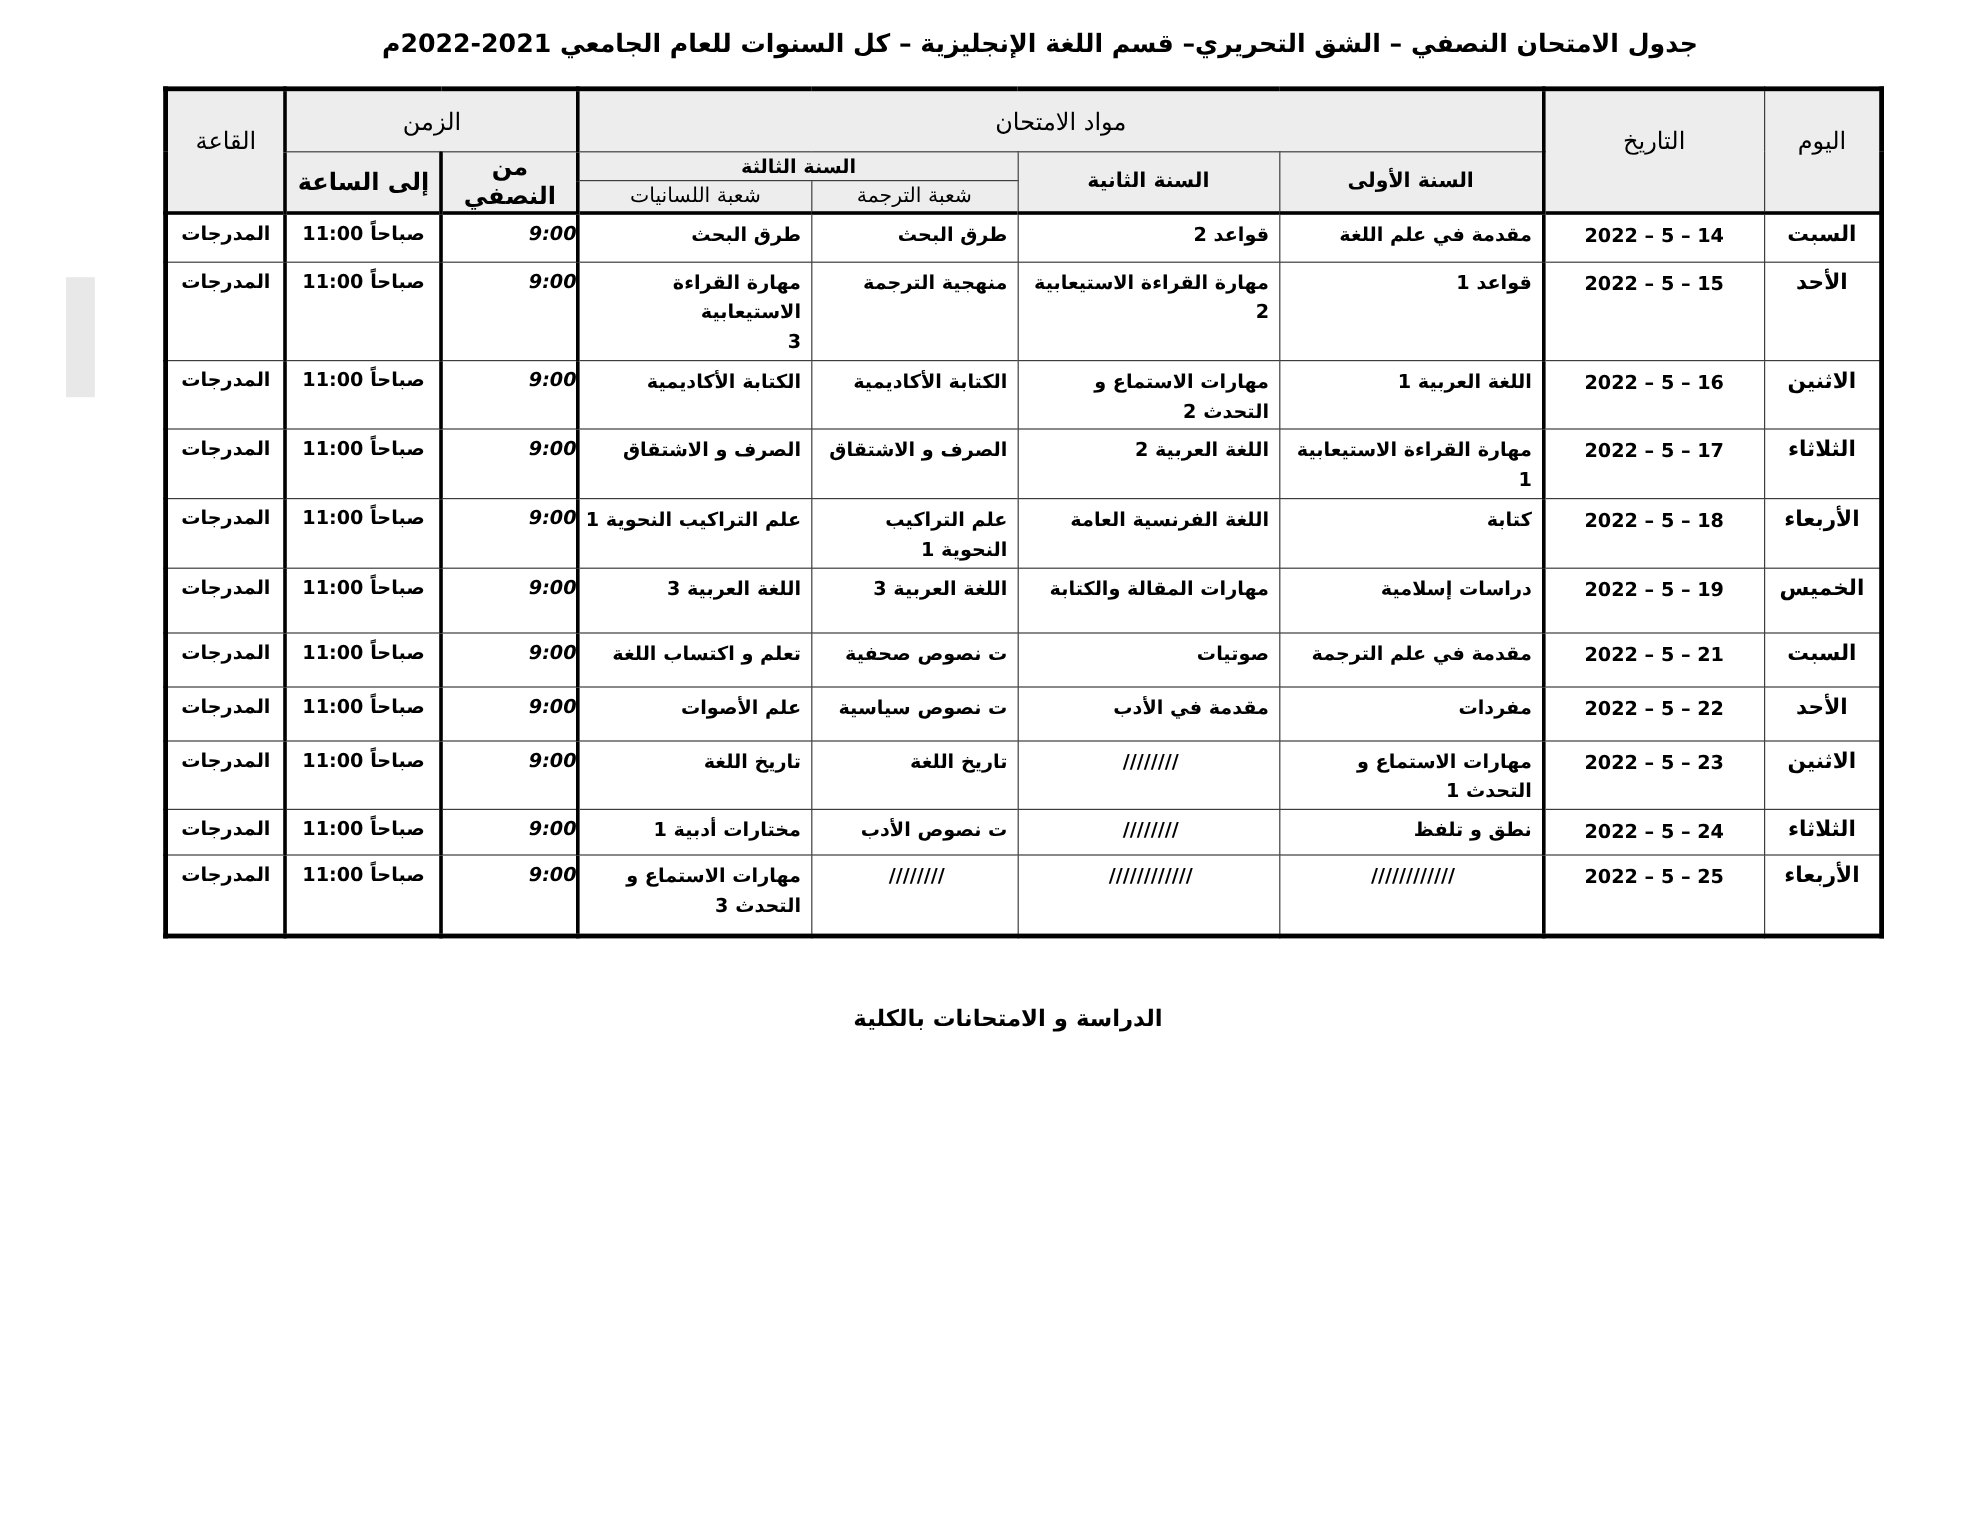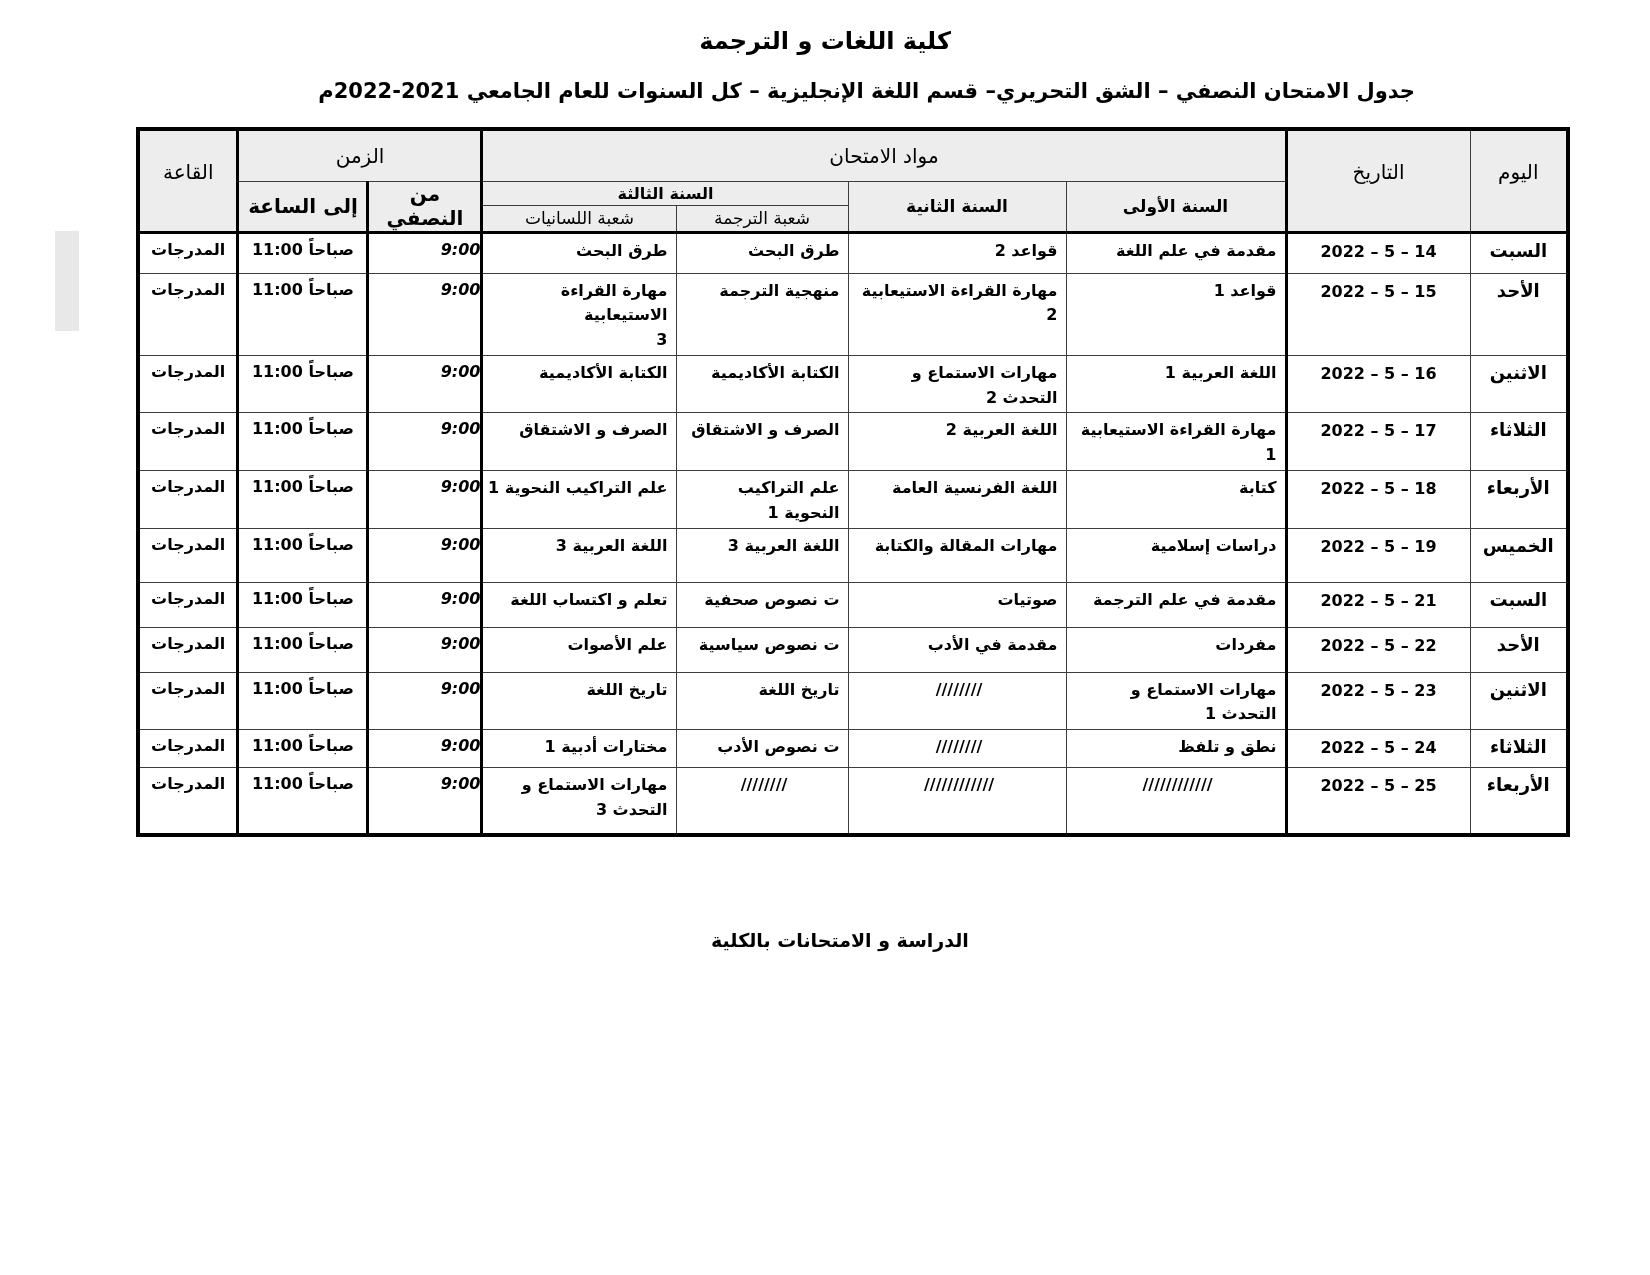--- a/index.html
+++ b/index.html
@@ -69,33 +69,32 @@
 
   #schedule td.c-day  { text-align:center; font-size:18px;margin-top:32px; }
   #schedule td.c-date { direction:ltr; text-align:center; padding-top:8px; }
   #schedule td.subj   { text-align:right; padding:5px 8px 2px 4px; white-space:pre-line; line-height:1.55; }
   #schedule td.c-from { text-align:right;font-style:italic; }
   #schedule td.c-to   { direction:ltr; text-align:center;margin-top:27px; }
   #schedule td.c-hall { text-align:center; }
   #schedule td.slash-cell { text-align:center; padding-right:0; }
 
   .footer-note {
-    margin-top:92px;
+    margin-top:56px;
     text-align:center;
     font-size:19px;
     font-weight:bold;
     padding-left:30px;
   }
 </style>
 </head>
 <body>
 
 <div>
 
-  <div class="title-faculty">كلية اللغات و الترجمة</div>
   <div class="title-schedule">جدول الامتحان النصفي – الشق التحريري– قسم اللغة الإنجليزية – كل السنوات للعام الجامعي 2021-2022م</div>
 
   <div class="shaded-strip"></div>
 
   <table id="schedule">
     <colgroup>
       <col style="width:98px">
       <col style="width:184px">
       <col style="width:220px">
       <col style="width:218px">

